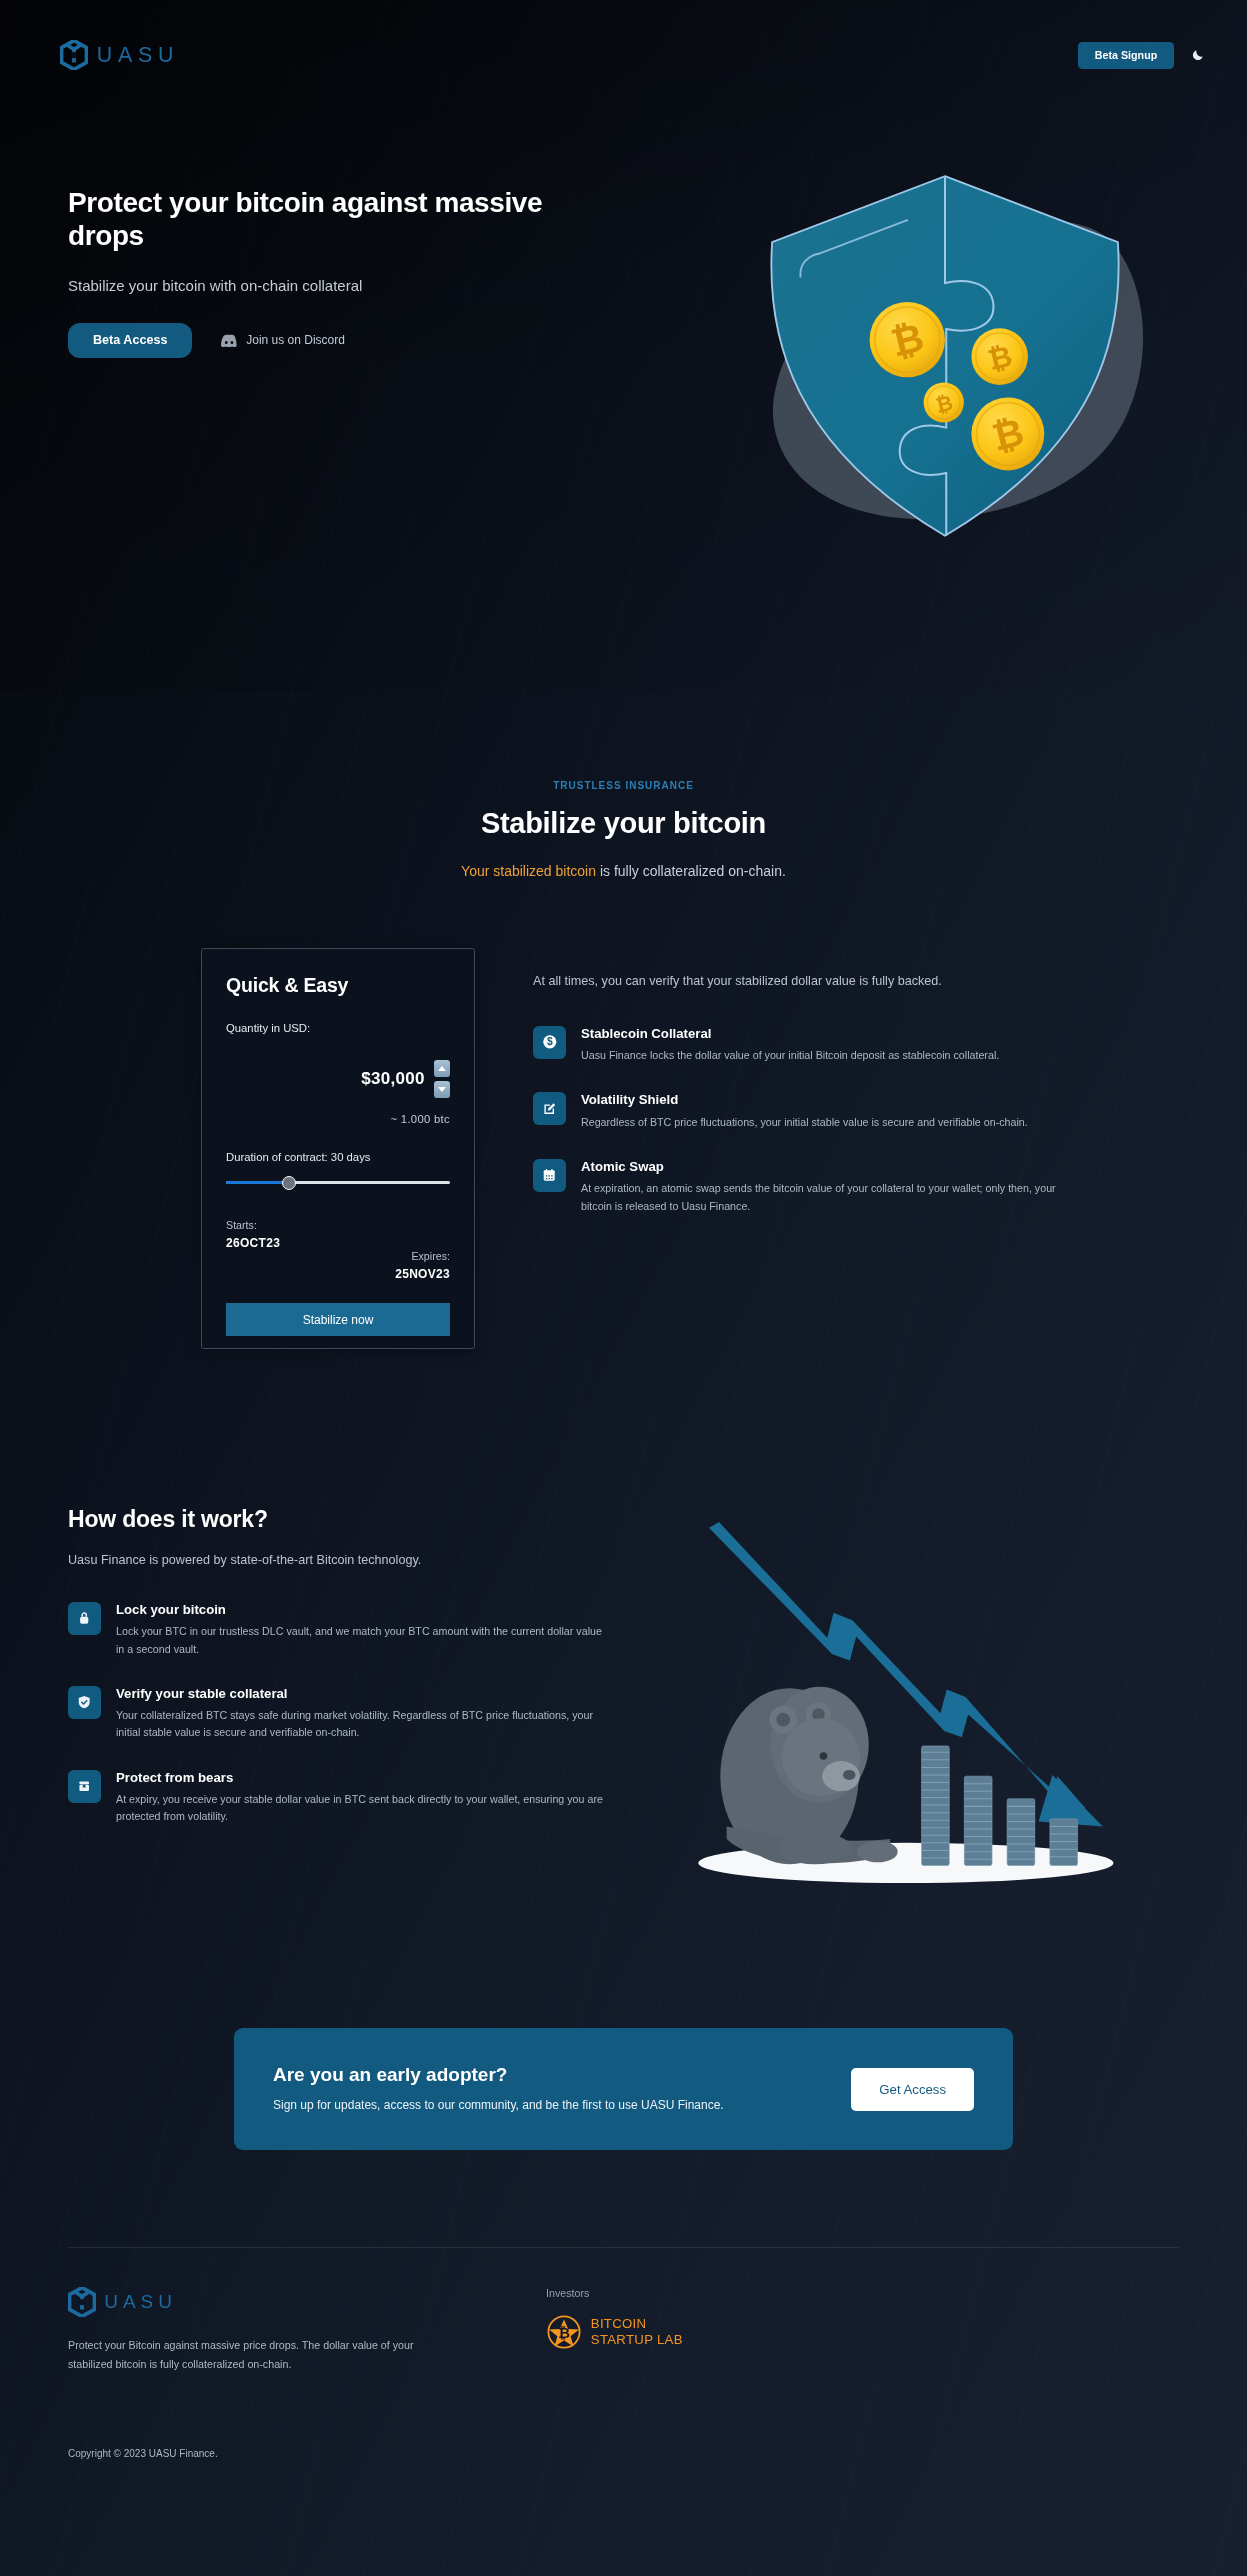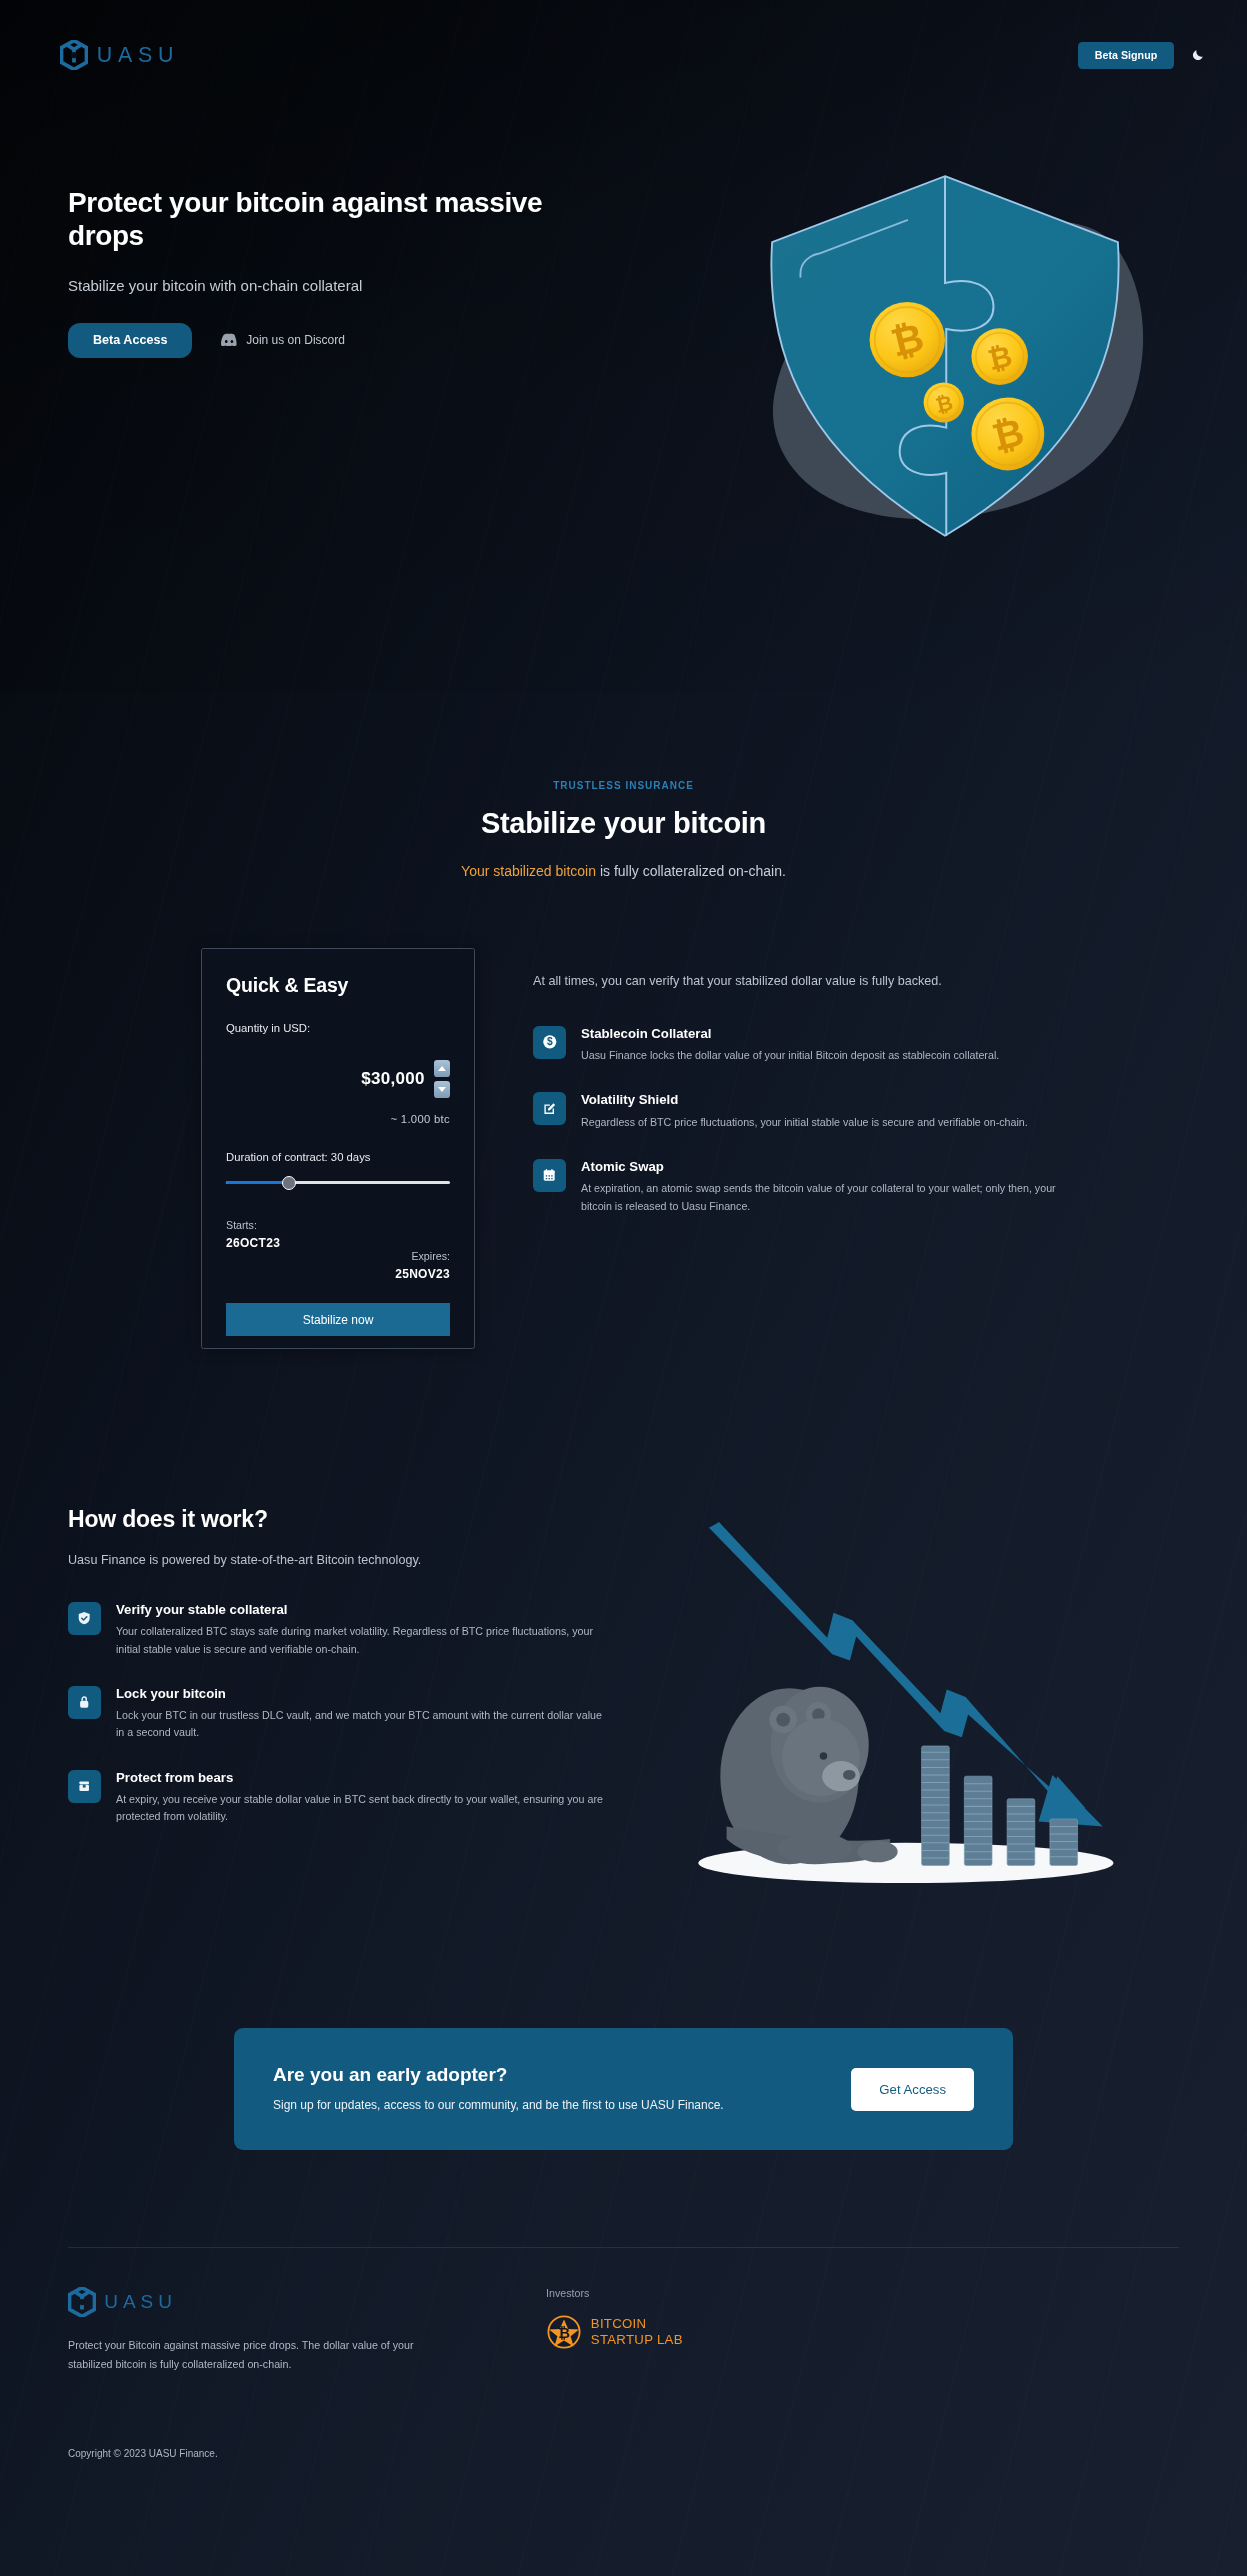--- a/index.html
+++ b/index.html
@@ -74,21 +74,21 @@
   .hero-sub {
     color: #c5ccd6; font-size: 15px; margin-top: 24px; font-weight: 400;
   }
   .hero-actions { display: flex; align-items: center; gap: 28px; margin-top: 29px; }
   .btn-beta-access {
     background: #125a80; color: #fff; border: none;
     font-size: 12.6px; font-weight: 700; padding: 10.7px 25px; border-radius: 12px;
     cursor: pointer; font-family: "Liberation Sans", sans-serif;
   }
   .discord-link {
-    display: flex; align-items: flex-start; gap: 8.8px;
+    display: flex; align-items: flex-end; gap: 8.8px;
     color: #c2c9d3; font-size: 12px; text-decoration: none; cursor: pointer;
   }
   .hero-art { width: 440px; height: 415px; position: relative; margin-right: 25px; }
 
   
   .sec-stabilize { padding-top: 201px; text-align: center; }
   .eyebrow {
     color: #2b7fb4; font-size: 10px; font-weight: 700; letter-spacing: 1px;
   }
   .sec-title {
@@ -396,40 +396,40 @@
   <section class="how">
     <div class="how-left">
       <h2>How does it work?</h2>
       <p class="lede">Uasu Finance is powered by state-of-the-art Bitcoin technology.</p>
 
       <div class="how-list">
 
         <div class="feature">
           <span class="fi">
             <svg width="16.4" height="16.4" viewBox="0 0 24 24">
+                  <rect x="6" y="10" width="12" height="10" rx="2.5" fill="#eef3f8"></rect>
+                  <path d="M9 10V7.5a3 3 0 0 1 6 0V10" fill="none" stroke="#eef3f8" stroke-width="2.2"></path>
+                </svg>
+          </span>
+          <div>
+            <h3>Lock your bitcoin</h3>
+            <p>Lock your BTC in our trustless DLC vault, and we match your BTC amount with the current dollar value in a second vault.</p>
+          </div>
+        </div>
+
+        <div class="feature">
+          <span class="fi">
+            <svg width="16.4" height="16.4" viewBox="0 0 24 24">
                   <path d="M12 3 20 6v6c0 4.6-3.4 7.7-8 9-4.6-1.3-8-4.4-8-9V6Z" fill="#eef3f8"></path>
                   <path d="M8.4 12.2 11 14.8l4.8-5" fill="none" stroke="#115a80" stroke-width="2.1" stroke-linecap="round" stroke-linejoin="round"></path>
                 </svg>
           </span>
           <div>
             <h3>Verify your stable collateral</h3>
             <p>Your collateralized BTC stays safe during market volatility. Regardless of BTC price fluctuations, your initial stable value is secure and verifiable on-chain.</p>
-          </div>
-        </div>
-
-        <div class="feature">
-          <span class="fi">
-            <svg width="16.4" height="16.4" viewBox="0 0 24 24">
-                  <rect x="6" y="10" width="12" height="10" rx="2.5" fill="#eef3f8"></rect>
-                  <path d="M9 10V7.5a3 3 0 0 1 6 0V10" fill="none" stroke="#eef3f8" stroke-width="2.2"></path>
-                </svg>
-          </span>
-          <div>
-            <h3>Lock your bitcoin</h3>
-            <p>Lock your BTC in our trustless DLC vault, and we match your BTC amount with the current dollar value in a second vault.</p>
           </div>
         </div>
 
         <div class="feature">
           <span class="fi">
             <svg width="16.4" height="16.4" viewBox="0 0 24 24">
                   <rect x="5" y="5" width="14" height="4" rx="1.4" fill="#eef3f8"></rect>
                   <rect x="5" y="10" width="14" height="9" rx="1.6" fill="#eef3f8"></rect>
                   <rect x="10" y="10" width="4" height="4" fill="#115a80"></rect>
                 </svg>

